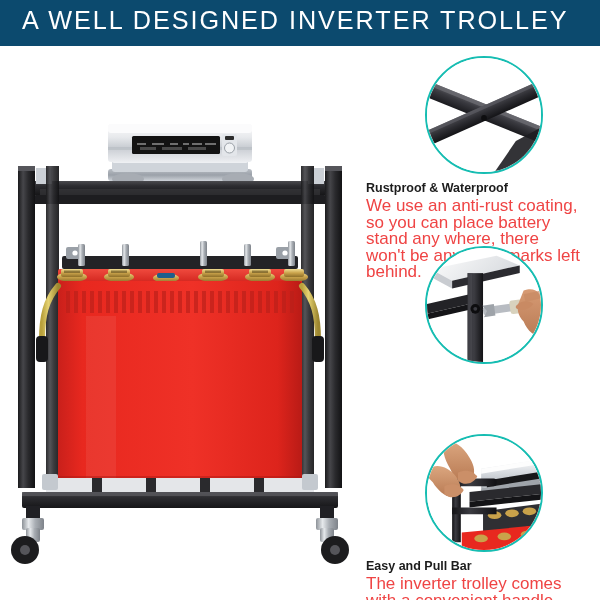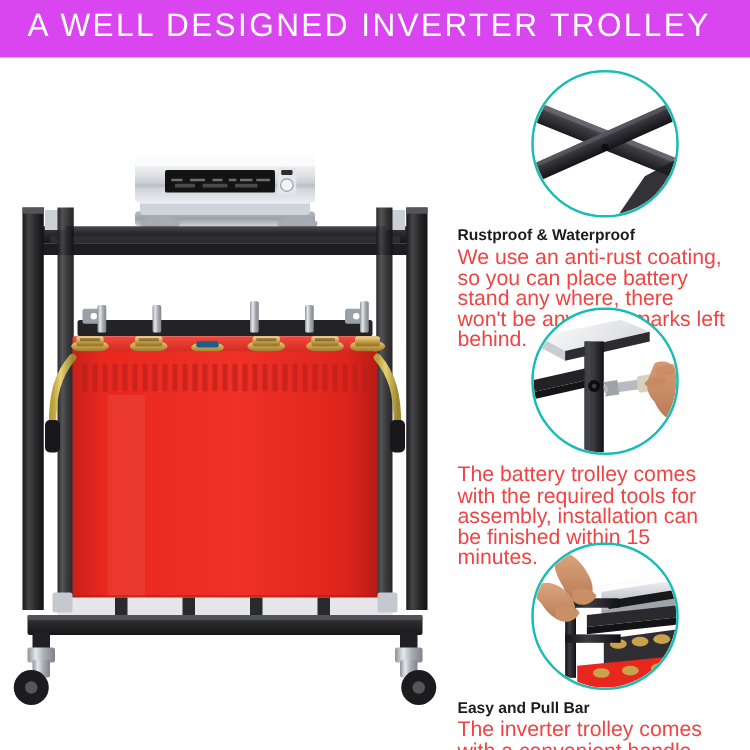--- a/index.html
+++ b/index.html
@@ -13,21 +13,21 @@
     overflow: hidden;
     font-family: "Liberation Sans", sans-serif;
     position: relative;
   }
 
   
   #header-bar {
     position: absolute;
     left: 0; top: 0;
     width: 600px; height: 46px;
-    background: #d946ef;
+    background: #0c4a6e;
     box-sizing: border-box;
   }
   #header-title {
     position: absolute;
     left: 22px;
     top: 5px;
     font-size: 26px;
     letter-spacing: 2.0px;
     color: #ffffff;
     font-weight: 400;
@@ -425,21 +425,20 @@
           <path d="M58 58 L70 58 L70 70 L58 70 L62 64 Z" fill="#9ea3a9"></path>
           <rect x="86" y="57" width="14" height="14" rx="3" fill="#d8d2bd"></rect>
         </g>
 
         <path d="M100 44 C 112 40, 118 46, 118 56 L118 92 C 112 92, 104 86, 100 76 C 94 70, 92 62, 96 54 Z" fill="url(#skinG)"></path>
         <path d="M92 60 C 98 54, 106 54, 110 58 C 106 64, 98 66, 92 62 Z" fill="#c98a63"></path>
         <path d="M100 48 L118 44 L118 52 L102 56 Z" fill="#c78a64" opacity="0.7"></path>
       </svg>
     </div>
   </div>
-  <p class="feature-body">The battery trolley comes with the required tools for assembly, installation can be finished within 15 minutes.</p>
 </div>
 
 <div class="feature-block" id="feature-2">
   <div class="feature-photo-wrap">
     <div class="feature-photo">
       <svg viewBox="0 0 118 118" xmlns="http://www.w3.org/2000/svg">
         <defs>
           <linearGradient id="skinG2" x1="0" y1="0" x2="0" y2="1">
             <stop offset="0" stop-color="#dba67f"></stop>
             <stop offset="1" stop-color="#b87a53"></stop>

